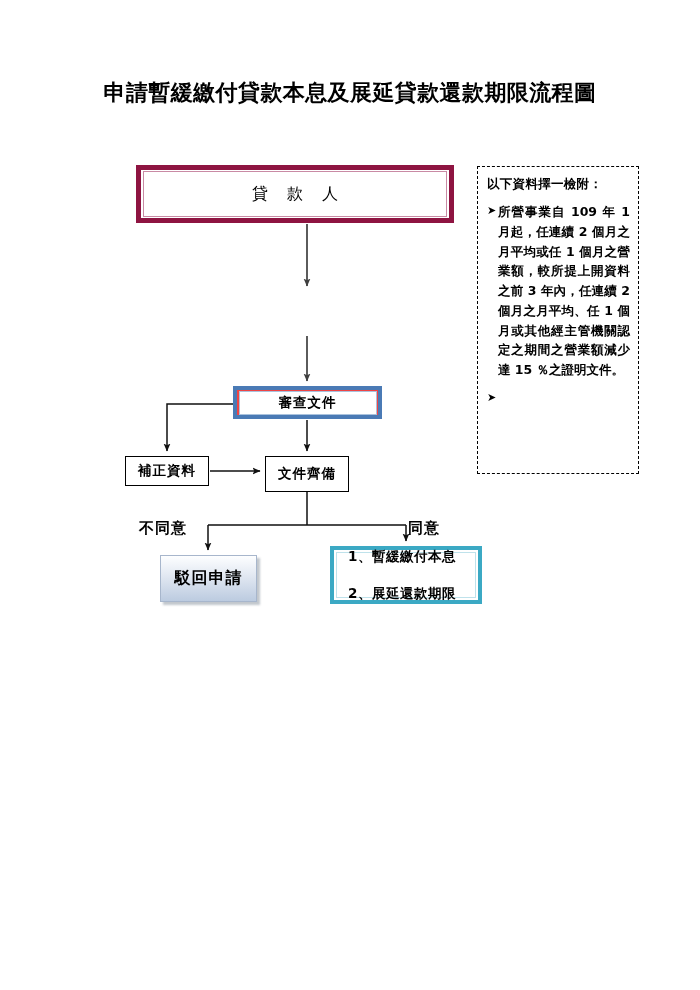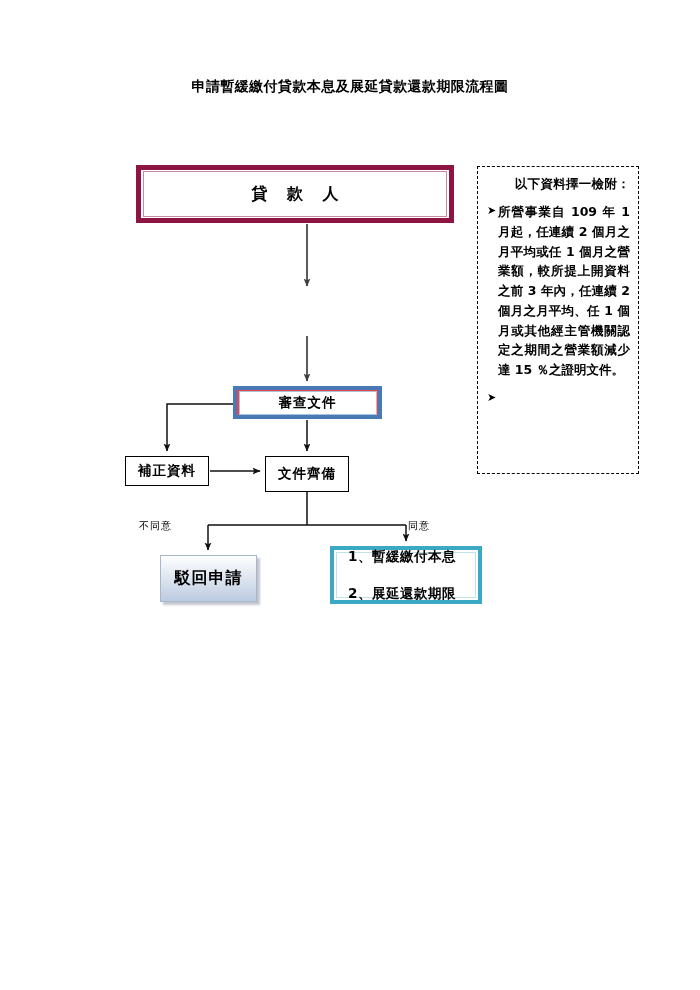--- a/index.html
+++ b/index.html
@@ -17,21 +17,21 @@
     overflow: hidden;
   }
 
   
   #page-title {
     position: absolute;
     left: 0;
     top: 78px;
     width: 700px;
     text-align: center;
-    font-size: 14px;
+    font-size: 22px;
     font-weight: bold;
     letter-spacing: 0.4px;
     color: #000;
     white-space: nowrap;
   }
 
   
   #flow-canvas {
     position: absolute;
     left: 0;
@@ -69,21 +69,21 @@
   }
   #node-borrower .inner {
     width: 100%;
     height: 100%;
     border: 1.5px solid #C98AA4;
     background: #ffffff;
     display: flex;
     align-items: center;
     justify-content: center;
     font-size: 16px;
-    font-weight: bold;
+    font-weight: normal;
     letter-spacing: 7px;
     text-indent: 7px;
   }
 
   
   #node-bank {
     left: 218px;
     top: 291px;
     width: 178px;
     height: 44px;
@@ -181,22 +181,22 @@
     font-size: 13.5px;
     font-weight: bold;
     line-height: 1.55;
     letter-spacing: 0.5px;
     white-space: nowrap;
   }
 
   
   .branch-label {
     position: absolute;
-    font-size: 10px;
-    font-weight: normal;
+    font-size: 15px;
+    font-weight: bold;
     letter-spacing: 1px;
     white-space: nowrap;
   }
   #label-disagree { left: 139px; top: 519px; }
   #label-agree    { left: 408px; top: 519px; }
 
   
   #note-panel {
     position: absolute;
     left: 477px;
@@ -207,21 +207,20 @@
     border: 1.6px dashed #000000;
     background: #ffffff;
     padding: 9px 8px 6px 9px;
   }
   #note-heading {
     font-size: 12.5px;
     font-weight: bold;
     letter-spacing: 0.3px;
     margin-bottom: 9px;
     white-space: nowrap;
-    text-align: right;
   }
   .note-item {
     position: relative;
     padding-left: 11px;
     font-size: 12.5px;
     font-weight: bold;
     line-height: 1.58;
     text-align: justify;
     text-align-last: left;
     margin-bottom: 9px;

